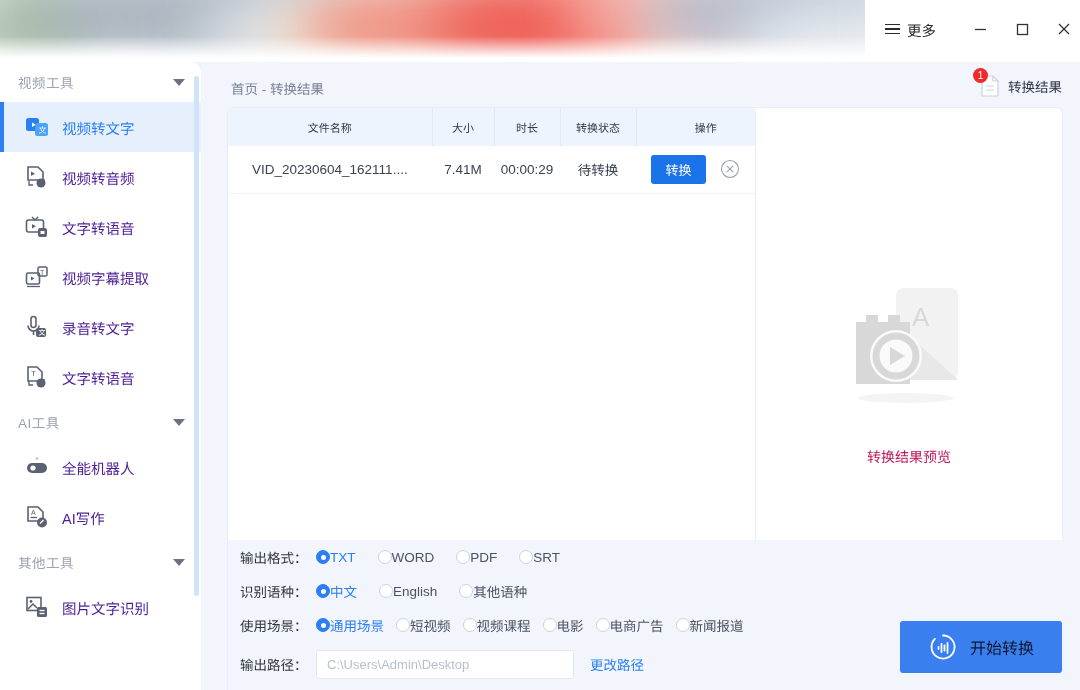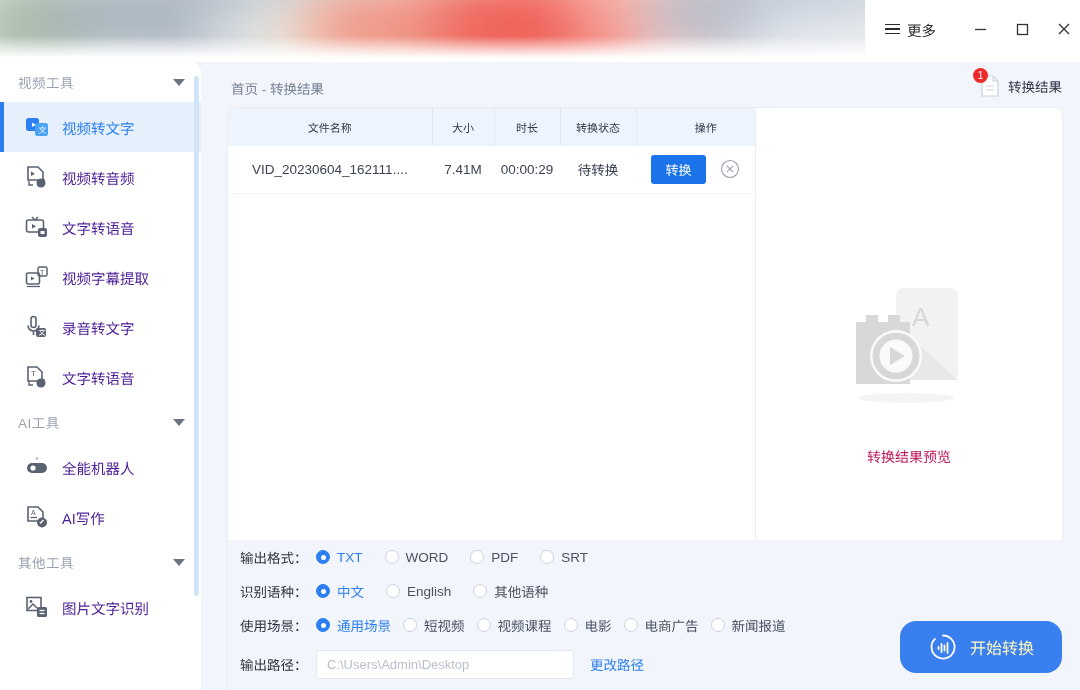--- a/index.html
+++ b/index.html
@@ -162,21 +162,21 @@
   .preview-label { font-size: 14px; color: #be185d; }
 
   
   .options {
     position: absolute; left: 228px; top: 540px; right: 0; bottom: 0;
     background: #f2f5fb;
   }
   .orow { display: flex; align-items: center; height: 34px; padding-left: 12px; }
   .olabel { width: 76px; flex: 0 0 76px; font-size: 13.5px; color: #2f3542; }
   .radio {
-    display: flex; align-items: center; gap: 7px; cursor: pointer;
+    display: flex; align-items: center; cursor: pointer;
     font-size: 13.5px; color: #4a5263; margin-right: 22px;
   }
   .radio .dot {
     width: 14px; height: 14px; border-radius: 50%;
     border: 1px solid #cbd3e0; background: #fff; flex: 0 0 14px;
     display: flex; align-items: center; justify-content: center;
   }
   .radio.sel .dot { border-color: #2b7ff0; background: #2b7ff0; }
   .radio.sel .dot::after {
     content: ""; width: 5px; height: 5px; border-radius: 50%; background: #fff;
@@ -188,22 +188,22 @@
     background: #fff; font-size: 13px; padding: 0 10px; color: #3b4254;
     font-family: "Liberation Sans", sans-serif; outline: none;
   }
   .pathinput::placeholder { color: #b8bfcc; }
   .changepath {
     margin-left: 16px; font-size: 13.5px; color: #2b7ff0; cursor: pointer;
   }
   .btn-start {
     position: absolute; right: 18px; bottom: 17px;
     display: flex; align-items: center; justify-content: center; gap: 12px;
-    width: 162px; height: 52px; background: #3a7ff0; color: #fef9c3;
-    border: none; border-radius: 16px; font-size: 16px; cursor: pointer;
+    width: 162px; height: 52px; background: #3a7ff0; color: #0f172a;
+    border: none; border-radius: 3px; font-size: 16px; cursor: pointer;
     font-family: "Liberation Sans", sans-serif;
   }
 </style>
 </head>
 <body>
 
 <div id="app">
 
   <div class="banner">
     <div class="blob b1"></div>

